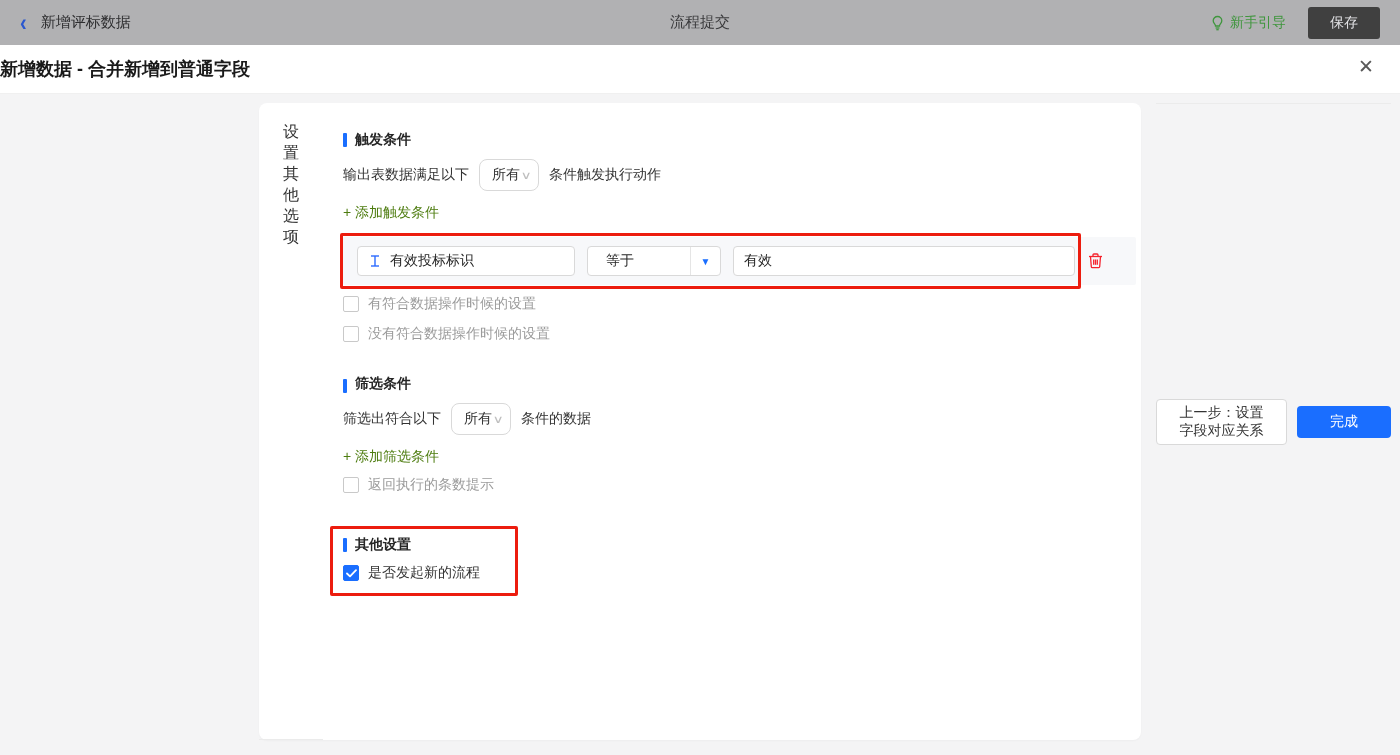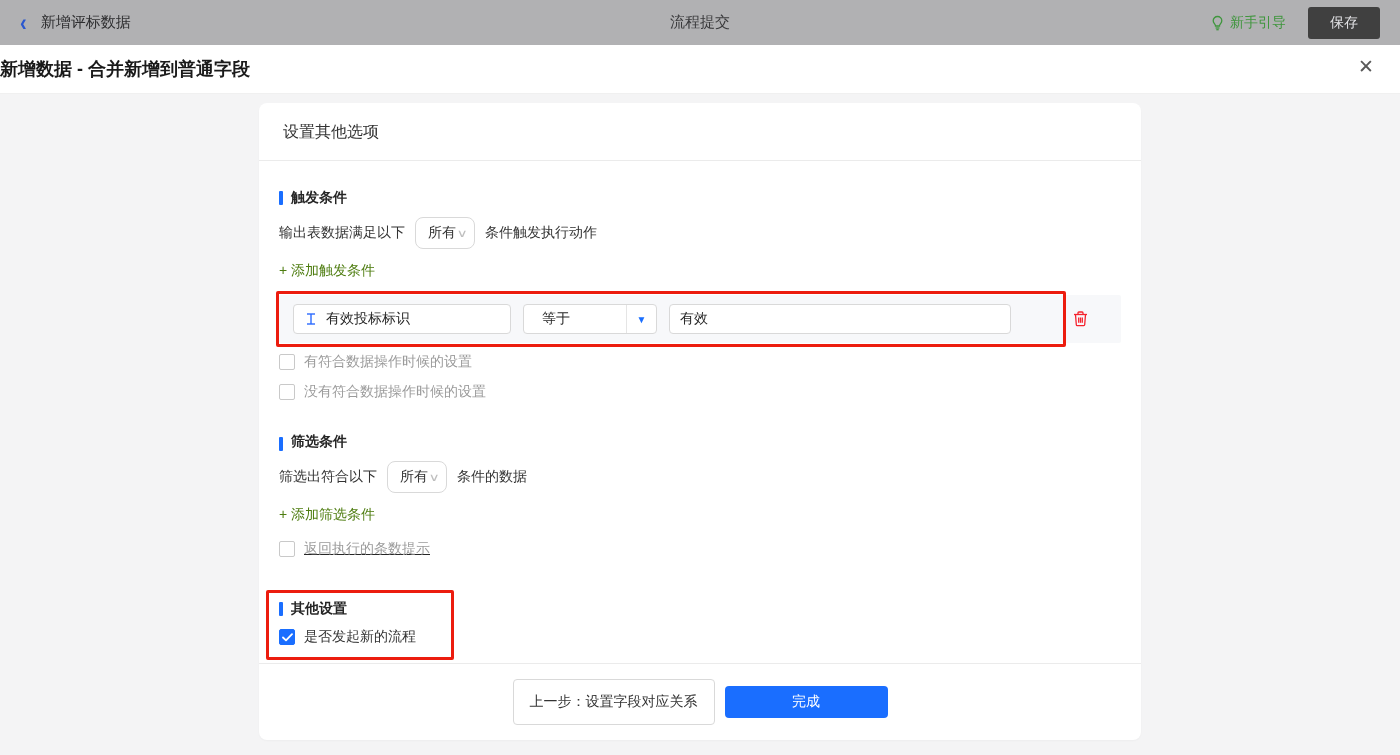--- a/index.html
+++ b/index.html
@@ -34,21 +34,21 @@
   }
   .modal-title { font-size:18px; font-weight:bold; color:#1a1a1a; }
   .modal-close {
     position:absolute; right:26px; top:12px; font-size:19px; color:#595959;
     cursor:pointer; line-height:1;
   }
   
   .page-body { height:661px; padding-top:9px; }
   .card {
     width:882px; height:637px; margin:0 auto; background:#fff;
-    border-radius:8px; display:flex; flex-direction:column;
+    border-radius:8px; display:flex; flex-direction:row;
     box-shadow:0 1px 2px rgba(0,0,0,0.03);
   }
   .card-header {
     padding:19px 24px 17px; font-size:16px; color:#333;
     border-bottom:1px solid #ebebeb;
   }
   .card-body { flex:1; padding:28px 20px 0; }
   .section-title { display:flex; align-items:center; font-weight:bold; font-size:14px; color:#262626; }
   .section-bar { width:4px; height:14px; background:#1a6eff; margin-right:8px; border-radius:1px; }
   .sentence { display:flex; align-items:center; gap:10px; margin-top:10px; color:#333; }
@@ -218,21 +218,21 @@
         <span>筛选出符合以下</span>
         <div class="mini-select">
           <span>所有</span>
           <span class="chev">∨</span>
         </div>
         <span>条件的数据</span>
       </div>
 
       <div class="add-link">+ 添加筛选条件</div>
 
-      <div class="cb-row" style="margin-top:16px;text-decoration:underline;">
+      <div class="cb-row" style="margin-top:10px;">
         <span class="cb"></span>
         <span class="cb-label-muted">返回执行的条数提示</span>
       </div>
 
       <div class="other-wrap">
         <div class="anno-box-other"></div>
         <div class="section-title">
           <span class="section-bar"></span>
           <span>其他设置</span>
         </div>

